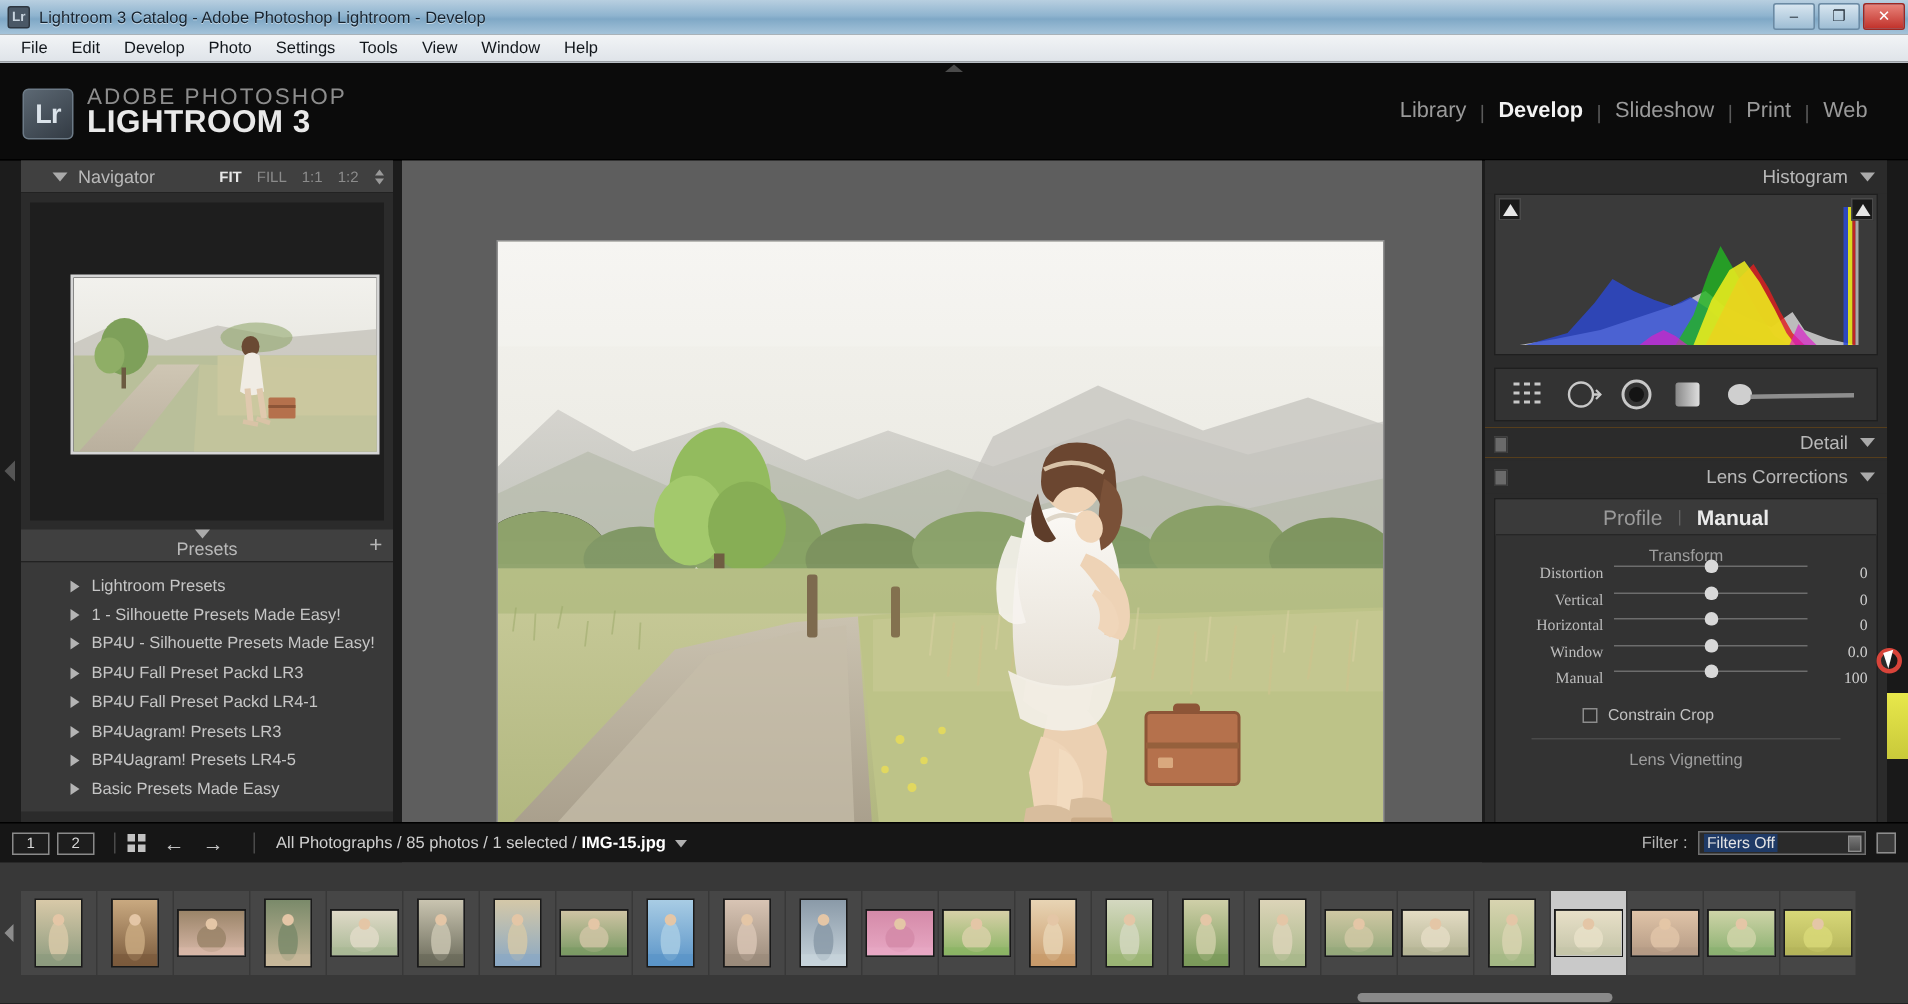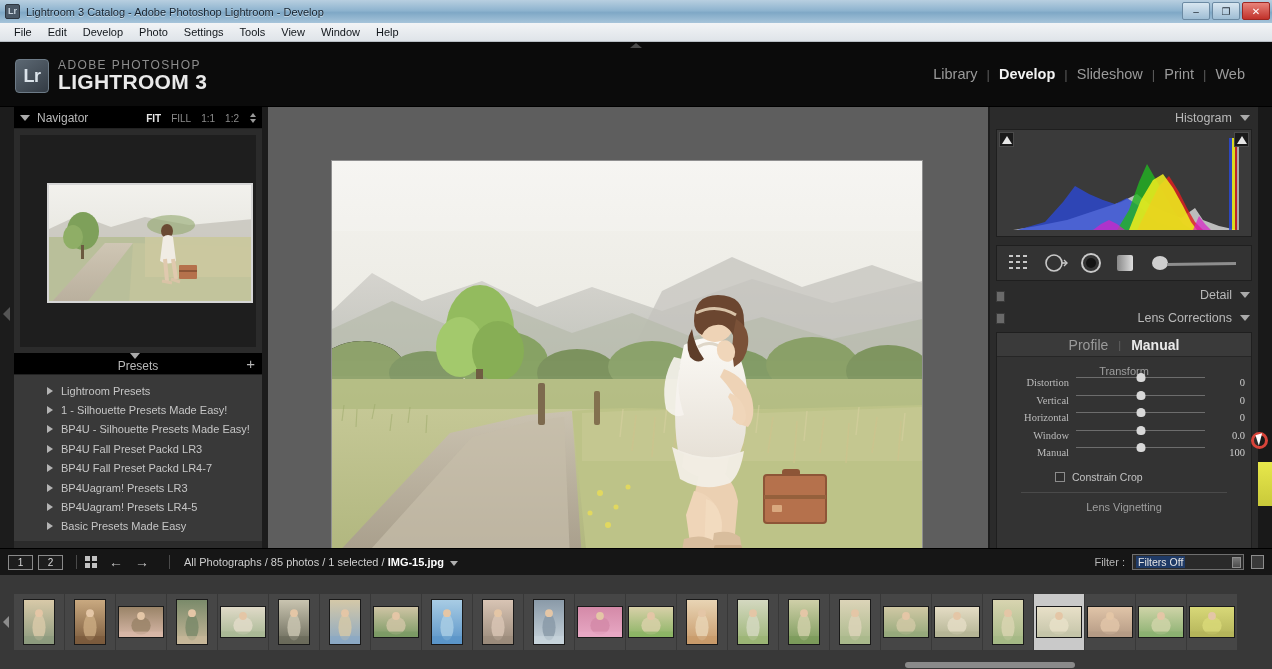--- a/index.html
+++ b/index.html
@@ -62,21 +62,21 @@
     border-right: 6px solid transparent; border-bottom: 5px solid #4a4a4a;
   }
   #logo { position: absolute; left: 15px; top: 17px; display: flex; align-items: center; }
   #logomark {
     width: 34px; height: 34px; border-radius: 4px;
     background: linear-gradient(145deg,#5c6873,#333b44);
     border: 1px solid #6d7b87; color: #dbe3ea;
     font-size: 18px; font-weight: bold; text-align: center; line-height: 32px;
     letter-spacing: -.5px; margin-right: 9px;
   }
-  #logotext .l1 { font-size: 12px; color: #8d8d8d; letter-spacing: 1.4px; line-height: 12px; }
+  #logotext .l1 { font-size: 15px; color: #8d8d8d; letter-spacing: 1.4px; line-height: 12px; }
   #logotext .l2 { font-size: 21px; color: #e9e9e9; font-weight: bold; letter-spacing: .3px; line-height: 22px; }
 
   #modules {
     position: absolute; right: 18px; top: 24px;
     display: flex; align-items: center; gap: 0px;
   }
   #modules .mod { font-size: 14.5px; color: #9a9a9a; padding: 0 9px; cursor: pointer; }
   #modules .mod.active { color: #f2f2f2; font-weight: bold; }
   #modules .sep { color: #5a5a5a; font-size: 13px; }
 
@@ -88,21 +88,21 @@
   #leftcaret { left: 3px; top: 265px; border-right: 7px solid #555; }
   #rightcaret { right: 3px; top: 265px; border-left: 7px solid #555; }
 
   
   #leftpanel {
     position: absolute; left: 14px; top: 65px; width: 248px; height: 465px;
     background: #2b2b2b;
   }
   .panelhdr {
     height: 22px; display: flex; align-items: center;
-    background: #000000; color: #b9b9b9; font-size: 12px; padding: 0 6px;
+    background: #404040; color: #b9b9b9; font-size: 12px; padding: 0 21px;
     border-bottom: 1px solid #222;
   }
   .tri-d { width:0;height:0;border-left:5px solid transparent;border-right:5px solid transparent;border-top:6px solid #aaa; margin-right:7px; }
   .tri-r { width:0;height:0;border-top:4px solid transparent;border-bottom:4px solid transparent;border-left:6px solid #b4b4b4; margin-right:8px; flex:none; }
 
   #navhdr { position: relative; }
   #navzoom { position: absolute; right: 6px; top: 0; height: 22px; display: flex; align-items: center; gap: 10px; }
   #navzoom .z { font-size: 10px; color: #8c8c8c; cursor: pointer; }
   #navzoom .z.active { color: #e8e8e8; font-weight: bold; }
   #navzoom .updown { display:flex; flex-direction:column; gap:2px; margin-left:1px; }
@@ -424,21 +424,21 @@
         <div class="preset-row">
           <span class="tri-r"></span>
           <span>BP4U - Silhouette Presets Made Easy!</span>
         </div>
         <div class="preset-row">
           <span class="tri-r"></span>
           <span>BP4U Fall Preset Packd LR3</span>
         </div>
         <div class="preset-row">
           <span class="tri-r"></span>
-          <span>BP4U Fall Preset Packd LR4-7</span>
+          <span>BP4U Fall Preset Packd LR4-1</span>
         </div>
         <div class="preset-row">
           <span class="tri-r"></span>
           <span>BP4Uagram! Presets LR3</span>
         </div>
         <div class="preset-row">
           <span class="tri-r"></span>
           <span>BP4Uagram! Presets LR4-5</span>
         </div>
         <div class="preset-row">

